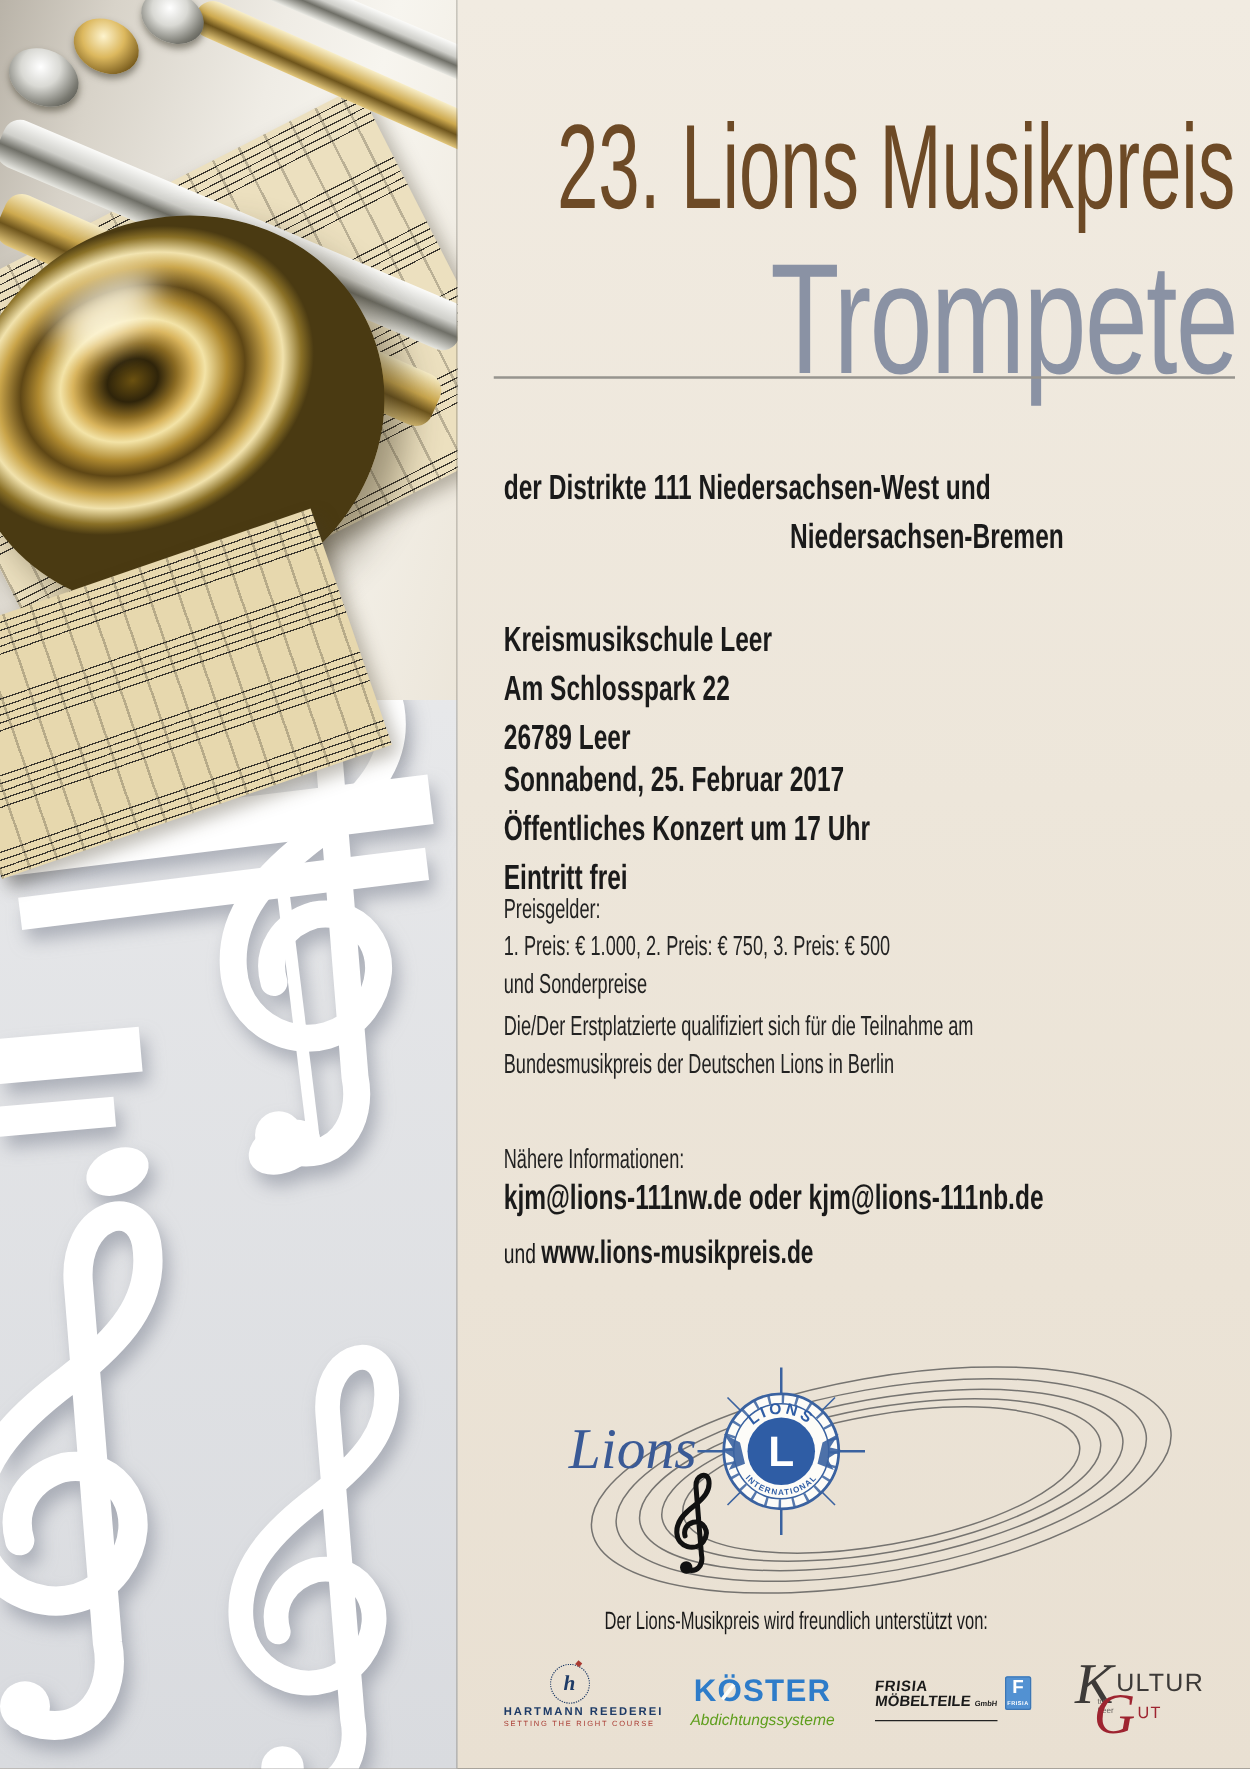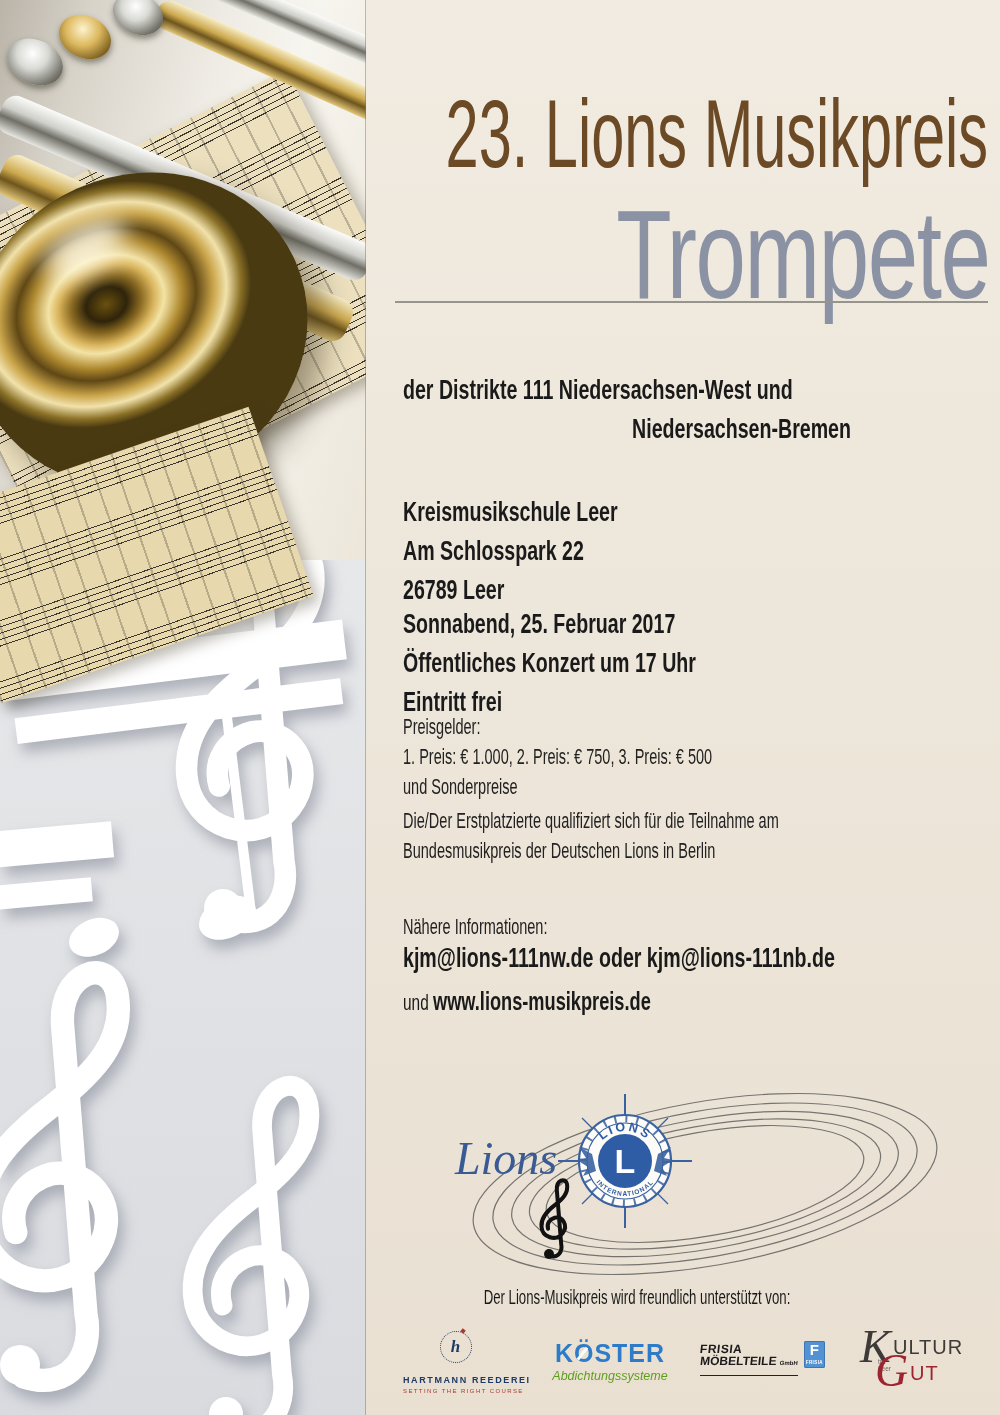--- a/index.html
+++ b/index.html
@@ -66,42 +66,42 @@
   .logo-svg{position:absolute;left:420px;top:1070px;}
   
   .supported{position:absolute;left:337px;top:1286px;width:600px;text-align:center;font-size:20px;
     transform:scaleX(.66);transform-origin:center top;white-space:nowrap;}
   .sponsor{position:absolute;text-align:center;}
   .hartmann{left:403px;top:1331px;width:105px;}
   .h-circle{position:relative;width:30px;height:30px;margin:0 auto;border:1.6px dotted #1d3a66;border-radius:50%;
     font-family:"Liberation Serif",serif;font-style:italic;font-weight:bold;font-size:17px;color:#1d3a66;
     line-height:30px;}
   .h-dot{position:absolute;left:20px;top:-3px;width:4px;height:4px;background:#a93a31;transform:rotate(40deg);}
-  .h-name{margin-top:12px;font-size:9px;font-weight:bold;letter-spacing:1.6px;color:#1d3a66;white-space:nowrap;}
+  .h-name{margin-top:1px;font-size:9px;font-weight:bold;letter-spacing:1.6px;color:#1d3a66;white-space:nowrap;}
   .h-tag{margin-top:3px;font-size:6px;letter-spacing:1.4px;color:#a93a31;white-space:nowrap;}
   .koester{left:545px;top:1339px;width:130px;}
   .k-name{position:relative;font-size:25px;font-weight:bold;letter-spacing:1px;color:#2e7cc9;}
   .k-needle{position:absolute;left:36px;top:7px;width:2.5px;height:15px;background:#fdfdf8;transform:rotate(38deg);}
   .k-tag{font-size:12.5px;font-style:italic;color:#5f9e1d;margin-top:1px;}
   .frisia{left:700px;top:1341px;width:125px;display:flex;align-items:flex-start;text-align:left;}
   .f-text{border-bottom:1.6px solid #222;padding-bottom:5px;margin-top:2px;}
   .f-l1{font-size:12px;font-weight:bold;letter-spacing:.5px;line-height:12px;transform:skewX(-6deg);}
   .f-l2{font-size:12px;font-weight:bold;line-height:13px;transform:skewX(-6deg);white-space:nowrap;}
   .f-gmbh{font-size:6px;font-weight:bold;}
   .f-badge{margin-left:6px;width:27px;height:27px;background:#5291d2;border-radius:2px;text-align:center;
     box-shadow:0 0 0 1px #3c76b4 inset;}
   .f-badge-letter{display:block;color:#fff;font-size:15px;font-weight:bold;line-height:18px;}
   .f-badge-text{display:block;color:#fff;font-size:4.5px;font-weight:bold;letter-spacing:.4px;line-height:7px;}
   .kulturgut{left:860px;top:1322px;width:115px;height:75px;text-align:left;}
   .kg{position:absolute;font-family:"Liberation Serif",serif;}
   .kg-k{left:0;top:-2px;font-style:italic;font-size:46px;color:#3d3a38;}
   .kg-ultur{left:33px;top:14px;font-size:20px;letter-spacing:1px;color:#3d3a38;font-family:"Liberation Sans",sans-serif;}
   .kg-small{left:18px;top:36px;font-size:6.5px;line-height:7px;color:#6b6560;font-family:"Liberation Sans",sans-serif;}
   .kg-g{left:15px;top:22px;font-style:italic;font-size:46px;color:#9e2430;}
-  .kg-ut{left:50px;top:40px;font-size:20px;letter-spacing:1px;color:#9e2430;font-family:"Liberation Sans",sans-serif;}
+  .kg-ut{left:50px;top:40px;font-size:13px;letter-spacing:1px;color:#9e2430;font-family:"Liberation Sans",sans-serif;}
 </style>
 </head>
 <body>
 
 <div id="poster">
 
   <div class="left-col"></div>
 
   <svg class="white-shapes" viewBox="0 0 366 945" width="366" height="945">
 

